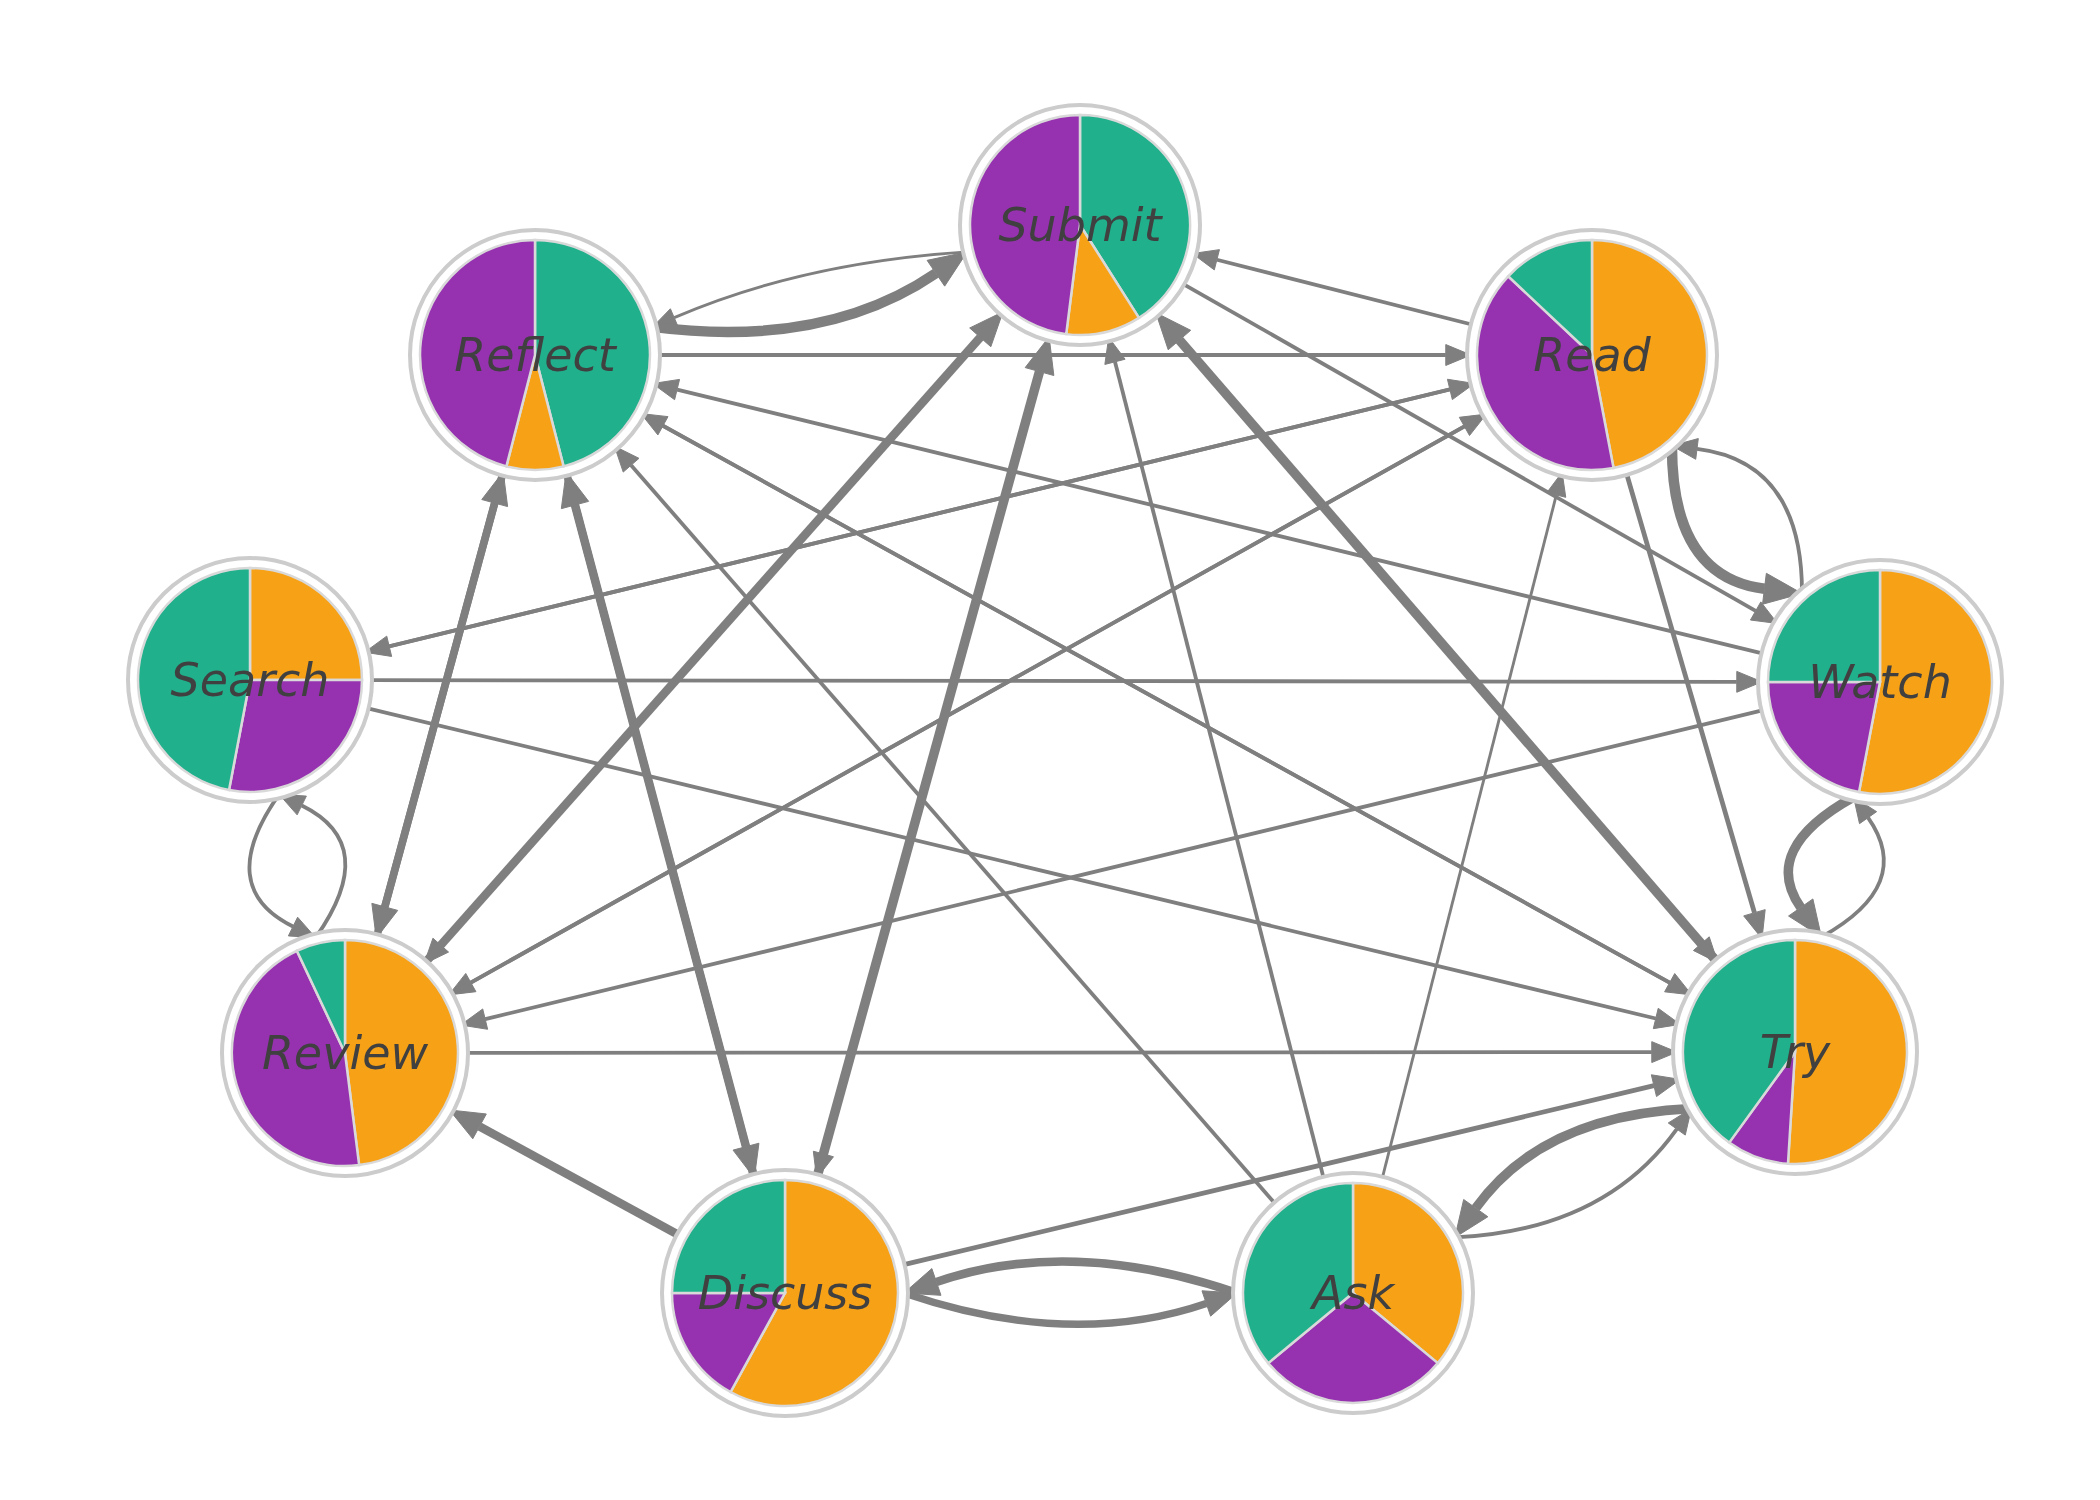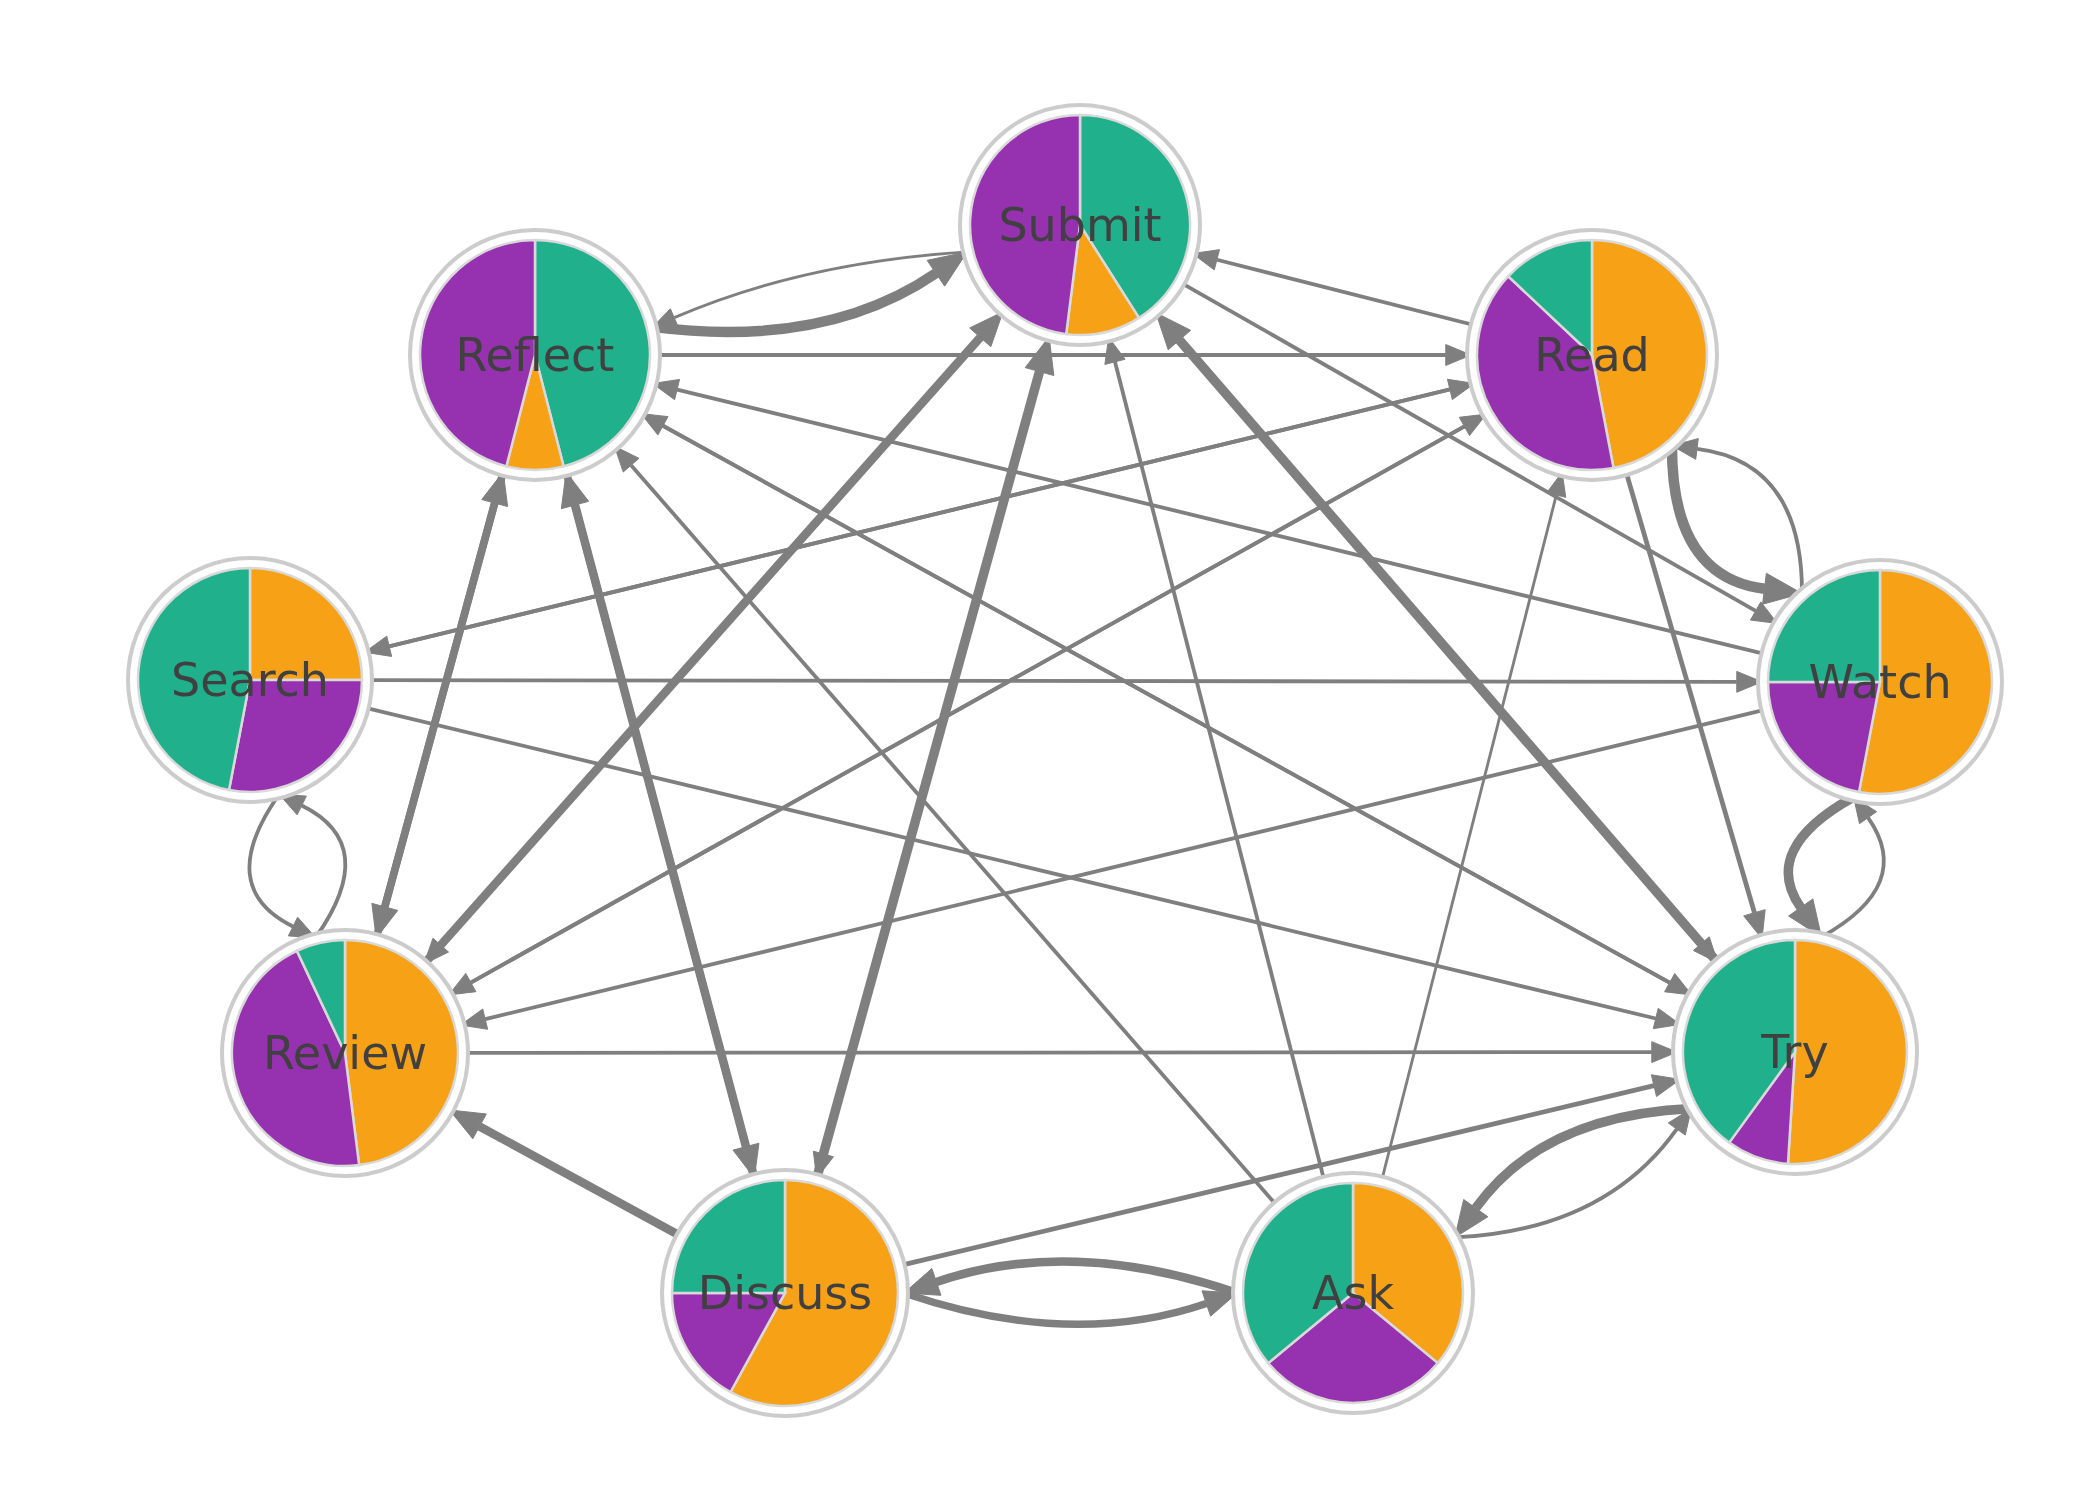--- a/index.html
+++ b/index.html
@@ -11,20 +11,21 @@
     width: 2100px;
     height: 1500px;
     font-family: "DejaVu Sans", "Liberation Sans", sans-serif;
     overflow: hidden;
   }
   #graph-root {
     position: relative;
     width: 2100px;
     height: 1500px;
     background: #ffffff;
+    font-style: italic;
   }
   svg#network {
     display: block;
     width: 2100px;
     height: 1500px;
   }
   .node-label {
     font-family: "DejaVu Sans", "Liberation Sans", sans-serif;
     font-size: 46px;
     fill: #404040;

